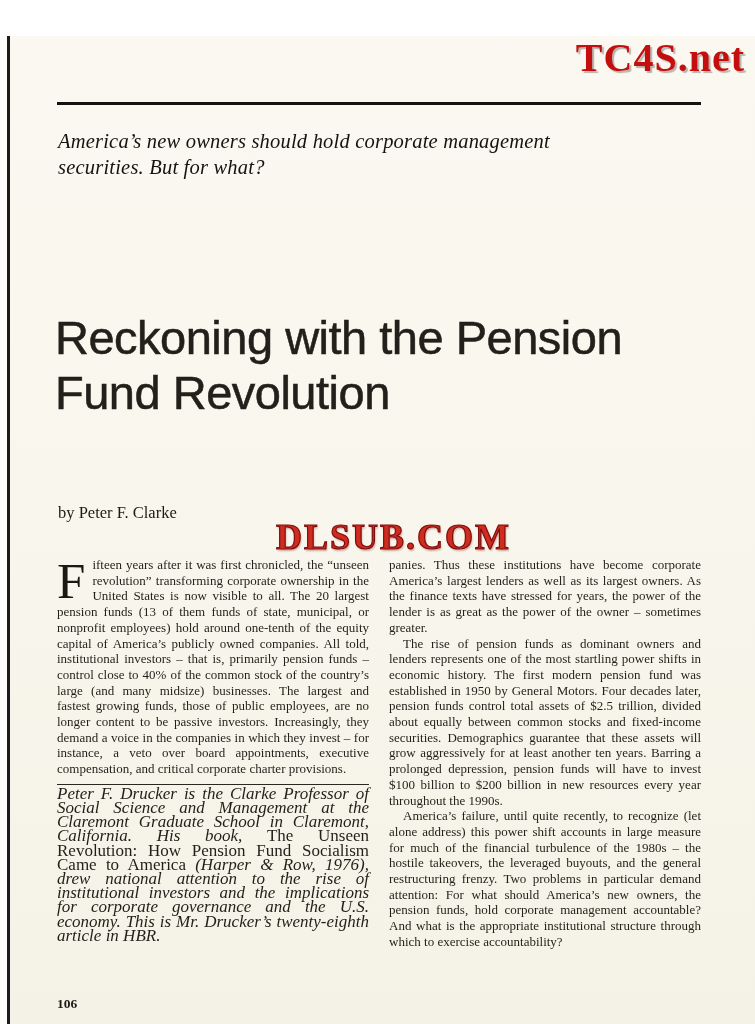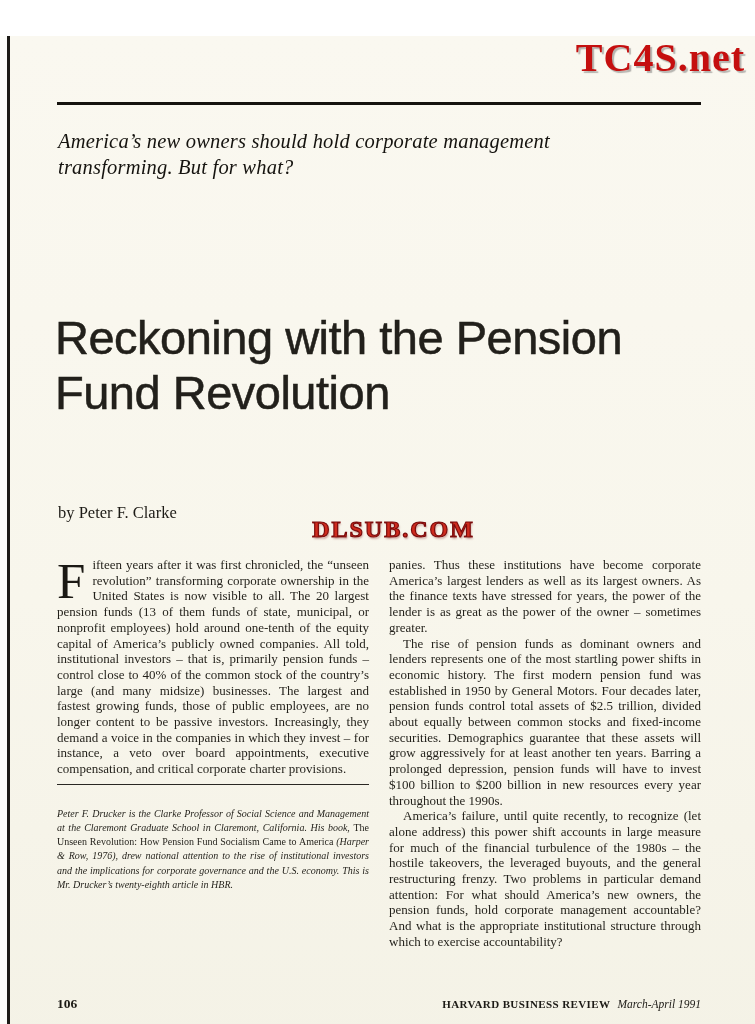--- a/index.html
+++ b/index.html
@@ -25,21 +25,21 @@
   .wm-top {
     position: absolute; top: -2px; right: 10px;
     font-family: "Liberation Serif", serif; font-weight: bold;
     font-size: 40px; letter-spacing: 1px;
     color: #c50f0f; text-shadow: 2px 2px 1px rgba(95,95,95,0.45);
   }
   .wm-center {
     position: absolute; top: 480px; left: 0; width: 100%;
     text-align: center;
     font-family: "Liberation Serif", serif; font-weight: bold;
-    font-size: 24px; letter-spacing: 2px;
+    font-size: 36px; letter-spacing: 2px;
     color: #cf2b1e;
     -webkit-text-stroke: 1.2px #7c0c0c;
     text-shadow: 1px 2px 2px rgba(120,10,10,0.35);
     padding-left: 32px;
   }
   .bottom-bar {
     position: absolute; left: 0; bottom: 0; width: 744px; height: 36px;
     background: #1d2258;
     display: flex; align-items: center; justify-content: center;
   }
@@ -76,22 +76,22 @@
     width: 312px; font-size: 13px; line-height: 15.7px;
     text-align: justify; color: #211f19;
   }
   .col p { margin: 0; }
   .col p.indented { text-indent: 14px; }
   .dropcap {
     float: left; font-size: 51px; line-height: 42px;
     padding: 3px 7px 0 0; color: #1b1914;
   }
   .bio {
-    margin-top: 7px; border-top: 1.5px solid #2a2823; padding-top: 22px;
-    font-style: italic; font-size: 10px; line-height: 14.2px;
+    margin-top: 7px; border-top: 1.5px solid #2a2823; padding-top: 2px;
+    font-style: italic; font-size: 17px; line-height: 14.2px;
   }
   .bio .roman { font-style: normal; }
 
   
   .footer {
     position: absolute; left: 57px; top: 960px; width: 644px;
     display: flex; justify-content: space-between; align-items: center;
   }
   .page-number { font-size: 13.5px; font-weight: bold; color: #1c1a15; }
   .journal-line { font-size: 11px; color: #1c1a15; }
@@ -105,21 +105,21 @@
 
   <div class="edge-white"></div>
   <div class="edge-line"></div>
 
   <div class="wm-top">TC4S.net</div>
 
   <div class="top-rule"></div>
 
   <div class="standfirst">
     <div>America’s new owners should hold corporate management</div>
-    <div>transforming. But for what?</div>
+    <div>securities. But for what?</div>
   </div>
 
   <h1 class="title">
     <span>Reckoning with the Pension</span><br>
     <span>Fund Revolution</span>
   </h1>
 
   <div class="byline">by Peter F. Clarke</div>
 
   <div class="columns">
@@ -136,22 +136,19 @@
       <p class="indented">The rise of pension funds as dominant owners and lenders represents one of the most startling power shifts in economic history. The first modern pension fund was established in 1950 by General Motors. Four decades later, pension funds control total assets of $2.5 trillion, divided about equally between common stocks and fixed-income securities. Demographics guarantee that these assets will grow aggressively for at least another ten years. Barring a prolonged depression, pension funds will have to invest $100 billion to $200 billion in new resources every year throughout the 1990s.</p>
       <p class="indented">America’s failure, until quite recently, to recognize (let alone address) this power shift accounts in large measure for much of the financial turbulence of the 1980s – the hostile takeovers, the leveraged buyouts, and the general restructuring frenzy. Two problems in particular demand attention: For what should America’s new owners, the pension funds, hold corporate management accountable? And what is the appropriate institutional structure through which to exercise accountability?</p>
     </div>
 
   </div>
 
   <div class="wm-center">DLSUB.COM</div>
 
   <div class="footer">
     <span class="page-number">106</span>
-    <span class="journal-line">
-      <span class="journal-name">HARVARD BUSINESS REVIEW</span><span class="issue">March-April 1991</span>
-    </span>
   </div>
 
   <div class="bottom-bar">
     <span class="wm-bottom">TradersXtreme.com</span>
   </div>
 
 </div>
 
 </body></html>

